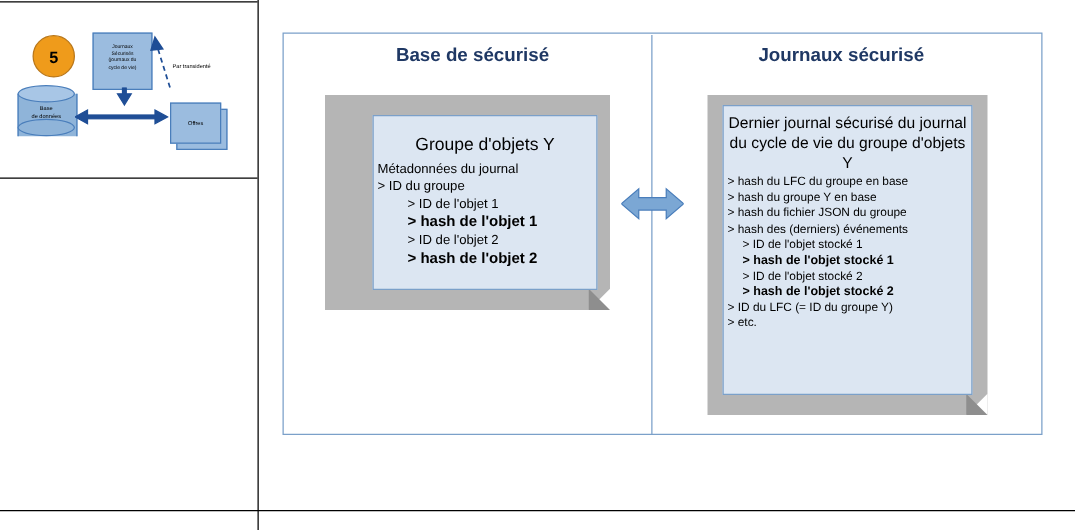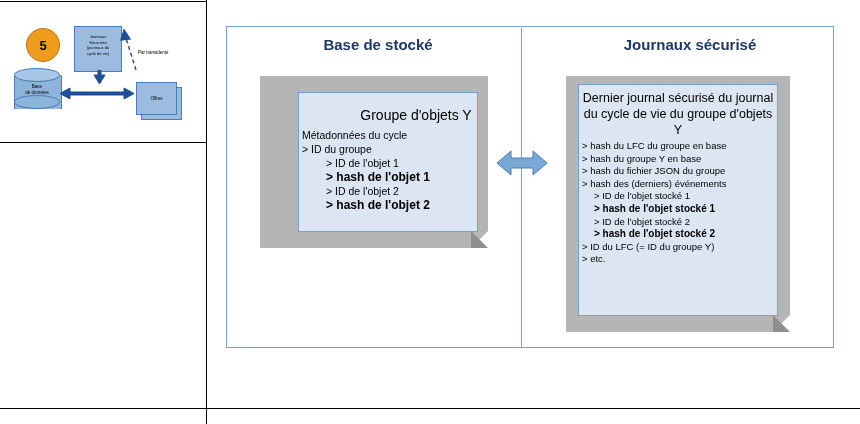--- a/index.html
+++ b/index.html
@@ -156,21 +156,21 @@
     background: #7ba0c9;
   }
   .col-title {
     position: absolute;
     font-size: 15px;
     font-weight: bold;
     color: #1f3864;
     text-align: center;
   }
   #title-left { left: 238px; top: 36px; width: 280px; }
-  #title-right { left: 540px; top: 36px; width: 300px; }
+  #title-right { left: 523px; top: 36px; width: 300px; }
 
   
   .doc {
     position: absolute;
     background: #b5b5b5;
     box-sizing: border-box;
   }
   .doc .fold {
     position: absolute;
     right: 0; bottom: 0;
@@ -195,21 +195,20 @@
   
   #doc-left { left: 260px; top: 76px; width: 228px; height: 172px; }
   #inner-left { left: 298px; top: 92px; width: 180px; height: 140px; }
   #left-heading {
     position: absolute;
     left: 298px; top: 107px;
     width: 180px;
     text-align: center;
     font-size: 14px;
     color: #000;
-    padding-left: 28px;
   }
   #left-lines {
     position: absolute;
     left: 302px; top: 128px;
     width: 176px;
     font-size: 10.5px;
     line-height: 14px;
     color: #000;
   }
   #left-lines .l0 { margin-left: 0px; }
@@ -303,31 +302,31 @@
       <g fill="#1f4e96" stroke="#1f4e96">
         <rect x="6" y="0" width="3" height="8"></rect>
         <polygon points="7.5,14 2,5 13,5"></polygon>
       </g>
     </svg>
   </div>
 
   <div id="main"></div>
   <div id="main-divider"></div>
 
-  <div class="col-title" id="title-left">Base de stocké</div>
+  <div class="col-title" id="title-left">Base de sécurisé</div>
   <div class="col-title" id="title-right">Journaux sécurisé</div>
 
   <div class="doc" id="doc-left">
     <div class="fold"></div>
     <div class="fold2"></div>
   </div>
   <div class="inner-box" id="inner-left"></div>
   <div id="left-heading">Groupe d'objets Y</div>
   <div id="left-lines">
-      <div class="l0">Métadonnées du cycle</div>
+      <div class="l0">Métadonnées du journal</div>
       <div class="l0">&gt; ID du groupe</div>
       <div class="l2">&gt; ID de l'objet 1</div>
       <div class="l2"><b>&gt; hash de l'objet 1</b></div>
       <div class="l2">&gt; ID de l'objet 2</div>
       <div class="l2"><b>&gt; hash de l'objet 2</b></div>
     </div>
 
   <svg id="center-arrow" viewBox="0 0 50 30">
     <polygon points="0,15 14,3 14,10 36,10 36,3 50,15 36,27 36,20 14,20 14,27" fill="#7ba7d4" stroke="#4a7ebb" stroke-width="1"></polygon>
   </svg>

